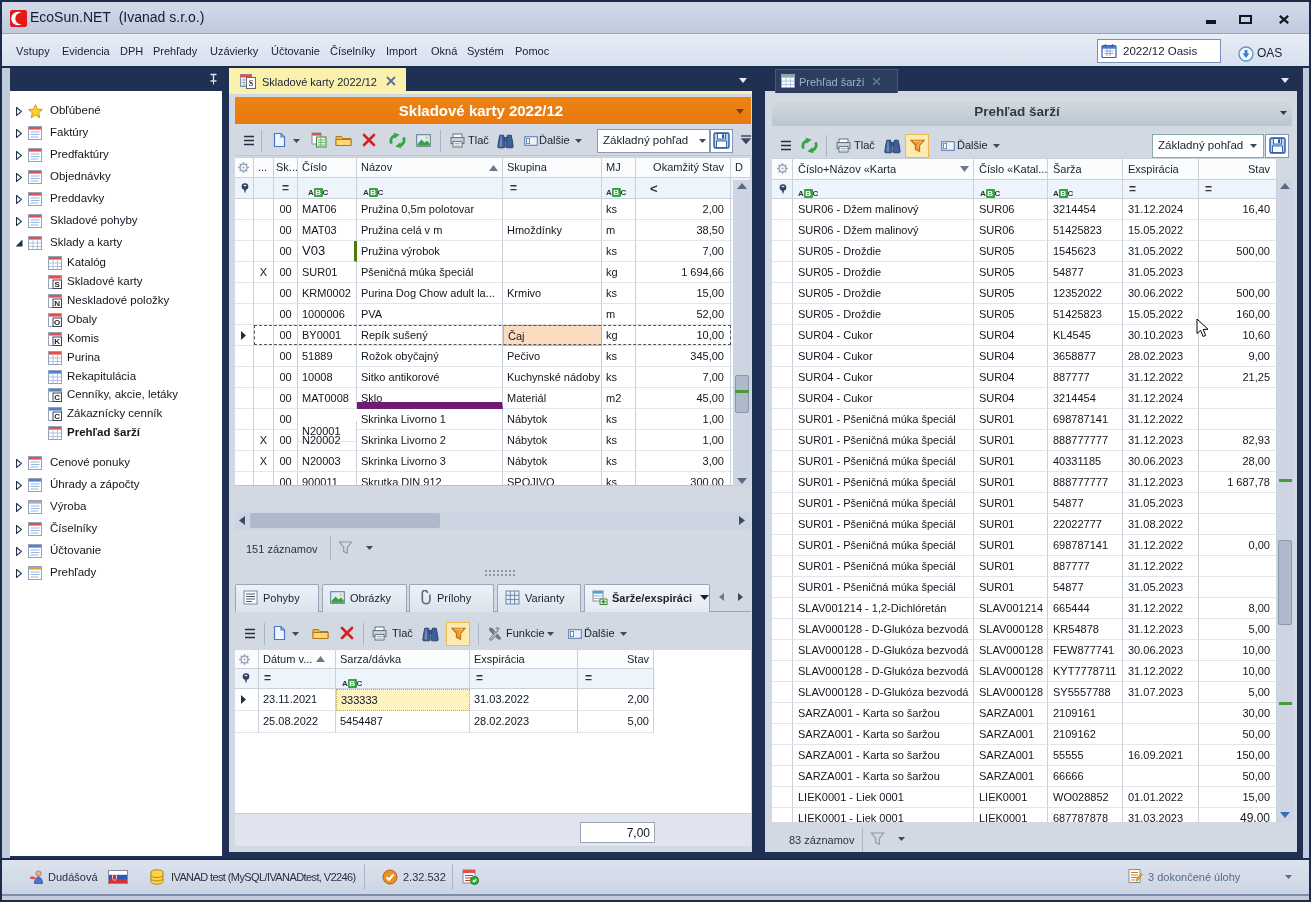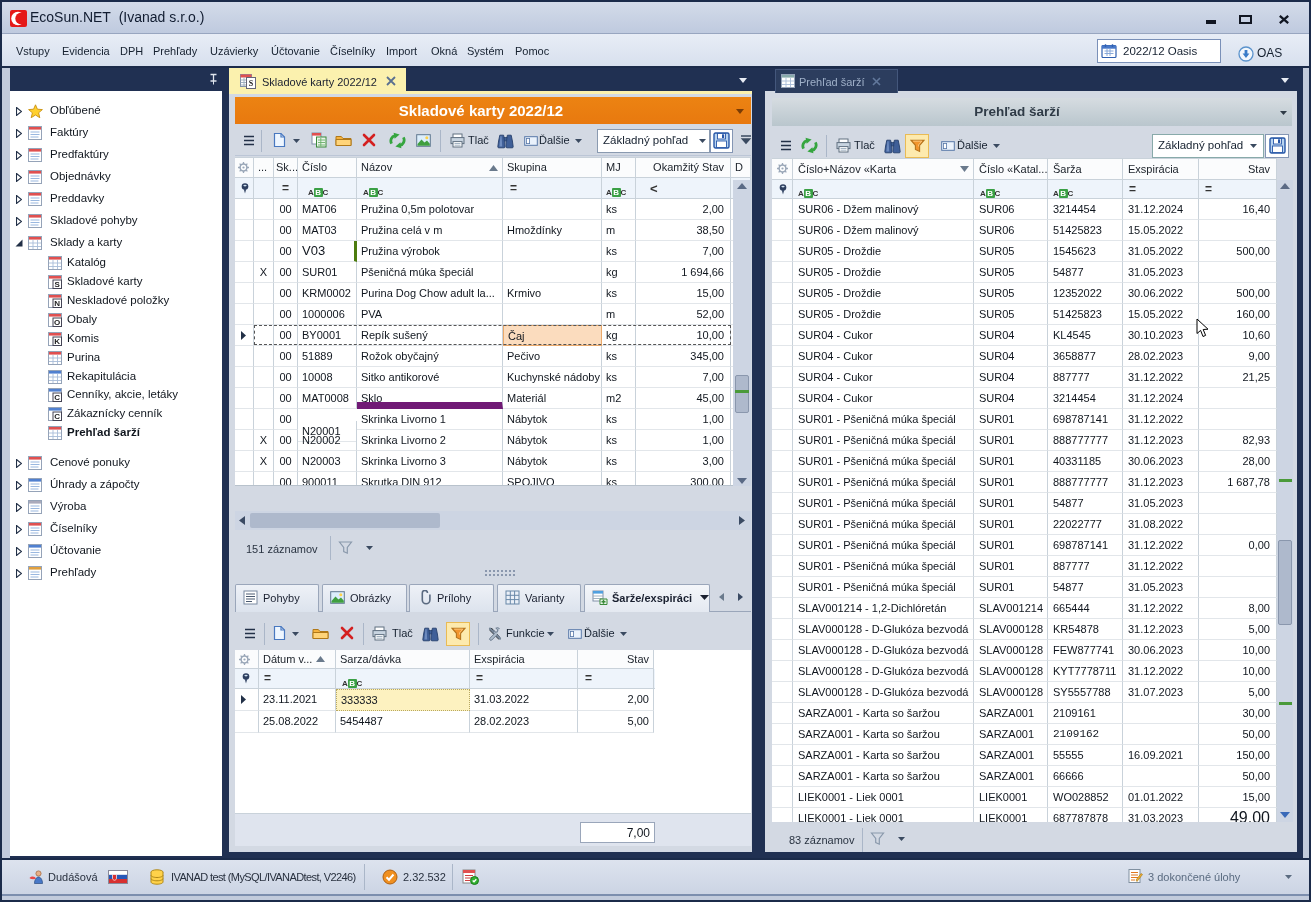--- a/index.html
+++ b/index.html
@@ -963,21 +963,21 @@
 <div style="position:absolute;left:427px;top:483px;width:78px;height:21px;border-right:1px solid #c9d2da;border-bottom:1px solid #e2e6ea;font-size:11px;line-height:20px;color:#10161e;overflow:hidden;white-space:nowrap;text-align:right;padding-right:6px;">5,00</div>
 <div style="position:absolute;left:0px;top:504px;width:21px;height:21px;border-right:1px solid #c9d2da;border-bottom:1px solid #e2e6ea;font-size:11px;line-height:20px;color:#10161e;overflow:hidden;white-space:nowrap;padding-left:5px;"></div>
 <div style="position:absolute;left:21px;top:504px;width:181px;height:21px;border-right:1px solid #c9d2da;border-bottom:1px solid #e2e6ea;font-size:11px;line-height:20px;color:#10161e;overflow:hidden;white-space:nowrap;padding-left:5px;">SARZA001 - Karta so šaržou</div>
 <div style="position:absolute;left:202px;top:504px;width:74px;height:21px;border-right:1px solid #c9d2da;border-bottom:1px solid #e2e6ea;font-size:11px;line-height:20px;color:#10161e;overflow:hidden;white-space:nowrap;padding-left:5px;">SARZA001</div>
 <div style="position:absolute;left:276px;top:504px;width:75px;height:21px;border-right:1px solid #c9d2da;border-bottom:1px solid #e2e6ea;font-size:11px;line-height:20px;color:#10161e;overflow:hidden;white-space:nowrap;padding-left:5px;">2109161</div>
 <div style="position:absolute;left:351px;top:504px;width:76px;height:21px;border-right:1px solid #c9d2da;border-bottom:1px solid #e2e6ea;font-size:11px;line-height:20px;color:#10161e;overflow:hidden;white-space:nowrap;padding-left:5px;"></div>
 <div style="position:absolute;left:427px;top:504px;width:78px;height:21px;border-right:1px solid #c9d2da;border-bottom:1px solid #e2e6ea;font-size:11px;line-height:20px;color:#10161e;overflow:hidden;white-space:nowrap;text-align:right;padding-right:6px;">30,00</div>
 <div style="position:absolute;left:0px;top:525px;width:21px;height:21px;border-right:1px solid #c9d2da;border-bottom:1px solid #e2e6ea;font-size:11px;line-height:20px;color:#10161e;overflow:hidden;white-space:nowrap;padding-left:5px;"></div>
 <div style="position:absolute;left:21px;top:525px;width:181px;height:21px;border-right:1px solid #c9d2da;border-bottom:1px solid #e2e6ea;font-size:11px;line-height:20px;color:#10161e;overflow:hidden;white-space:nowrap;padding-left:5px;">SARZA001 - Karta so šaržou</div>
 <div style="position:absolute;left:202px;top:525px;width:74px;height:21px;border-right:1px solid #c9d2da;border-bottom:1px solid #e2e6ea;font-size:11px;line-height:20px;color:#10161e;overflow:hidden;white-space:nowrap;padding-left:5px;">SARZA001</div>
-<div style="position:absolute;left:276px;top:525px;width:75px;height:21px;border-right:1px solid #c9d2da;border-bottom:1px solid #e2e6ea;font-size:11px;line-height:20px;color:#10161e;overflow:hidden;white-space:nowrap;padding-left:5px;font-family:Liberation Mono, monospace;">2109162</div>
+<div style="position:absolute;left:276px;top:525px;width:75px;height:21px;border-right:1px solid #c9d2da;border-bottom:1px solid #e2e6ea;font-size:11px;line-height:20px;color:#10161e;overflow:hidden;white-space:nowrap;padding-left:5px;">2109162</div>
 <div style="position:absolute;left:351px;top:525px;width:76px;height:21px;border-right:1px solid #c9d2da;border-bottom:1px solid #e2e6ea;font-size:11px;line-height:20px;color:#10161e;overflow:hidden;white-space:nowrap;padding-left:5px;"></div>
 <div style="position:absolute;left:427px;top:525px;width:78px;height:21px;border-right:1px solid #c9d2da;border-bottom:1px solid #e2e6ea;font-size:11px;line-height:20px;color:#10161e;overflow:hidden;white-space:nowrap;text-align:right;padding-right:6px;">50,00</div>
 <div style="position:absolute;left:0px;top:546px;width:21px;height:21px;border-right:1px solid #c9d2da;border-bottom:1px solid #e2e6ea;font-size:11px;line-height:20px;color:#10161e;overflow:hidden;white-space:nowrap;padding-left:5px;"></div>
 <div style="position:absolute;left:21px;top:546px;width:181px;height:21px;border-right:1px solid #c9d2da;border-bottom:1px solid #e2e6ea;font-size:11px;line-height:20px;color:#10161e;overflow:hidden;white-space:nowrap;padding-left:5px;">SARZA001 - Karta so šaržou</div>
 <div style="position:absolute;left:202px;top:546px;width:74px;height:21px;border-right:1px solid #c9d2da;border-bottom:1px solid #e2e6ea;font-size:11px;line-height:20px;color:#10161e;overflow:hidden;white-space:nowrap;padding-left:5px;">SARZA001</div>
 <div style="position:absolute;left:276px;top:546px;width:75px;height:21px;border-right:1px solid #c9d2da;border-bottom:1px solid #e2e6ea;font-size:11px;line-height:20px;color:#10161e;overflow:hidden;white-space:nowrap;padding-left:5px;">55555</div>
 <div style="position:absolute;left:351px;top:546px;width:76px;height:21px;border-right:1px solid #c9d2da;border-bottom:1px solid #e2e6ea;font-size:11px;line-height:20px;color:#10161e;overflow:hidden;white-space:nowrap;padding-left:5px;">16.09.2021</div>
 <div style="position:absolute;left:427px;top:546px;width:78px;height:21px;border-right:1px solid #c9d2da;border-bottom:1px solid #e2e6ea;font-size:11px;line-height:20px;color:#10161e;overflow:hidden;white-space:nowrap;text-align:right;padding-right:6px;">150,00</div>
 <div style="position:absolute;left:0px;top:567px;width:21px;height:21px;border-right:1px solid #c9d2da;border-bottom:1px solid #e2e6ea;font-size:11px;line-height:20px;color:#10161e;overflow:hidden;white-space:nowrap;padding-left:5px;"></div>
 <div style="position:absolute;left:21px;top:567px;width:181px;height:21px;border-right:1px solid #c9d2da;border-bottom:1px solid #e2e6ea;font-size:11px;line-height:20px;color:#10161e;overflow:hidden;white-space:nowrap;padding-left:5px;">SARZA001 - Karta so šaržou</div>
@@ -989,21 +989,21 @@
 <div style="position:absolute;left:21px;top:588px;width:181px;height:21px;border-right:1px solid #c9d2da;border-bottom:1px solid #e2e6ea;font-size:11px;line-height:20px;color:#10161e;overflow:hidden;white-space:nowrap;padding-left:5px;">LIEK0001 - Liek 0001</div>
 <div style="position:absolute;left:202px;top:588px;width:74px;height:21px;border-right:1px solid #c9d2da;border-bottom:1px solid #e2e6ea;font-size:11px;line-height:20px;color:#10161e;overflow:hidden;white-space:nowrap;padding-left:5px;">LIEK0001</div>
 <div style="position:absolute;left:276px;top:588px;width:75px;height:21px;border-right:1px solid #c9d2da;border-bottom:1px solid #e2e6ea;font-size:11px;line-height:20px;color:#10161e;overflow:hidden;white-space:nowrap;padding-left:5px;">WO028852</div>
 <div style="position:absolute;left:351px;top:588px;width:76px;height:21px;border-right:1px solid #c9d2da;border-bottom:1px solid #e2e6ea;font-size:11px;line-height:20px;color:#10161e;overflow:hidden;white-space:nowrap;padding-left:5px;">01.01.2022</div>
 <div style="position:absolute;left:427px;top:588px;width:78px;height:21px;border-right:1px solid #c9d2da;border-bottom:1px solid #e2e6ea;font-size:11px;line-height:20px;color:#10161e;overflow:hidden;white-space:nowrap;text-align:right;padding-right:6px;">15,00</div>
 <div style="position:absolute;left:0px;top:609px;width:21px;height:21px;border-right:1px solid #c9d2da;border-bottom:1px solid #e2e6ea;font-size:11px;line-height:20px;color:#10161e;overflow:hidden;white-space:nowrap;padding-left:5px;"></div>
 <div style="position:absolute;left:21px;top:609px;width:181px;height:21px;border-right:1px solid #c9d2da;border-bottom:1px solid #e2e6ea;font-size:11px;line-height:20px;color:#10161e;overflow:hidden;white-space:nowrap;padding-left:5px;">LIEK0001 - Liek 0001</div>
 <div style="position:absolute;left:202px;top:609px;width:74px;height:21px;border-right:1px solid #c9d2da;border-bottom:1px solid #e2e6ea;font-size:11px;line-height:20px;color:#10161e;overflow:hidden;white-space:nowrap;padding-left:5px;">LIEK0001</div>
 <div style="position:absolute;left:276px;top:609px;width:75px;height:21px;border-right:1px solid #c9d2da;border-bottom:1px solid #e2e6ea;font-size:11px;line-height:20px;color:#10161e;overflow:hidden;white-space:nowrap;padding-left:5px;">687787878</div>
 <div style="position:absolute;left:351px;top:609px;width:76px;height:21px;border-right:1px solid #c9d2da;border-bottom:1px solid #e2e6ea;font-size:11px;line-height:20px;color:#10161e;overflow:hidden;white-space:nowrap;padding-left:5px;">31.03.2023</div>
-<div style="position:absolute;left:427px;top:609px;width:78px;height:21px;border-right:1px solid #c9d2da;border-bottom:1px solid #e2e6ea;font-size:16px;line-height:20px;color:#10161e;overflow:hidden;white-space:nowrap;text-align:right;padding-right:6px;">49,00</div>
+<div style="position:absolute;left:427px;top:609px;width:78px;height:21px;border-right:1px solid #c9d2da;border-bottom:1px solid #e2e6ea;font-size:12px;line-height:20px;color:#10161e;overflow:hidden;white-space:nowrap;text-align:right;padding-right:6px;">49,00</div>
 </div>
 <div class="ab" style="left:1277px;top:180px;width:16px;height:642px;background:#cdd5e3;"></div>
 <svg style="position:absolute;left:1280px;top:183px;" width="10" height="6" viewBox="0 0 10 6">
       <path d="M0 6 H10 L5.0 0 Z" fill="#5a6a85"></path>
     </svg>
 <div class="ab" style="left:1278px;top:540px;width:14px;height:85px;background:#aeb9cc;border:1px solid #8a97ad;border-radius:2px;"></div>
 <div class="ab" style="left:1279px;top:702px;width:13px;height:3px;background:#4a9a3a;"></div>
 <div class="ab" style="left:1279px;top:479px;width:13px;height:3px;background:#4a9a3a;"></div>
 <svg style="position:absolute;left:1280px;top:812px;" width="10" height="6" viewBox="0 0 10 6">
       <path d="M0 0 H10 L5.0 6 Z" fill="#3a6ab8"></path>

